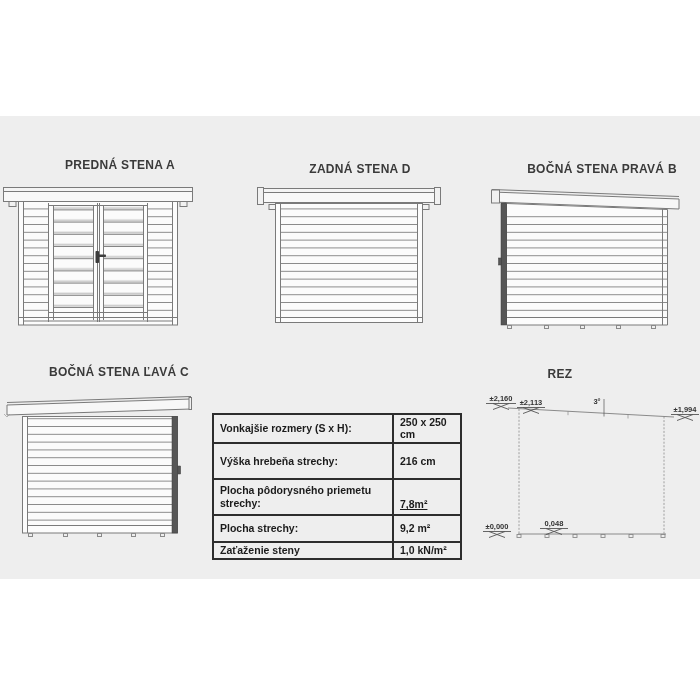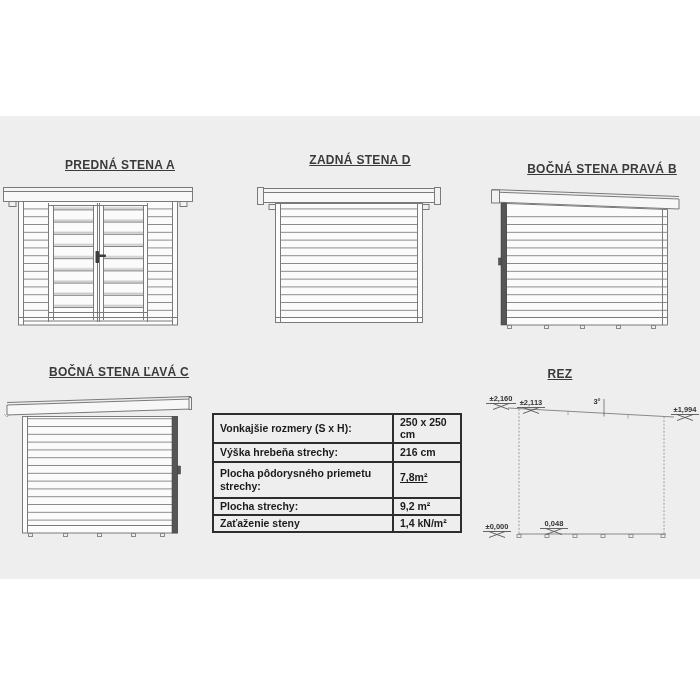--- a/index.html
+++ b/index.html
@@ -1,28 +1,28 @@
 <!DOCTYPE html>
 <html><head>
 <meta charset="utf-8">
 <style>
   html,body{margin:0;padding:0;}
   body{font-family:"Liberation Sans",sans-serif;}
   .sheet{position:relative;width:700px;height:700px;background:#ffffff;overflow:hidden;}
   .band{position:absolute;left:0;top:116px;width:700px;height:463px;background:#eeeeee;}
   .vtitle{position:absolute;transform:translateX(-50%);font-size:12px;font-weight:bold;
-          color:#3a3a3a;letter-spacing:.3px;white-space:nowrap;text-decoration:underline;}
+          color:#3a3a3a;letter-spacing:.3px;white-space:nowrap;}
   svg{position:absolute;overflow:visible;}
   .spec{position:absolute;left:212px;top:413px;width:250px;border-collapse:collapse;
         table-layout:fixed;}
   .spec td{border:2px solid #2d2d2d;font-size:10.5px;font-weight:bold;color:#1b1b1b;
            padding:1px 5px 1px 6px;vertical-align:middle;line-height:1.18;}
   .spec td.lab{width:167px;margin-top:32px;}
-  .spec td.vb{vertical-align:bottom;padding-bottom:13px;text-decoration:underline;}
-  .r1{height:20px}.r2{height:19px}.r3{height:17px}.r4{height:36px}.r5{height:17px}.r6{height:17px}
+  .spec td.vb{vertical-align:bottom;padding-bottom:3px;text-decoration:underline;}
+  .r1{height:20px}.r2{height:36px}.r3{height:17px}.r4{height:36px}.r5{height:27px}.r6{height:17px}
 </style>
 </head>
 <body>
 
 <div class="sheet">
   <div class="band"></div>
 
   <svg width="0" height="0" aria-hidden="true">
     <defs>
       <pattern id="pSlat" width="400" height="7.8" patternUnits="userSpaceOnUse">
@@ -31,21 +31,21 @@
       </pattern>
       <pattern id="pDoor" width="400" height="12.2" patternUnits="userSpaceOnUse">
         <rect width="400" height="12.2" fill="#fbfbfb"></rect>
         <line x1="0" y1="9.6" x2="400" y2="9.6" stroke="#a8a8a8" stroke-width="0.8"></line>
         <line x1="0" y1="11.6" x2="400" y2="11.6" stroke="#828282" stroke-width="1"></line>
       </pattern>
     </defs>
   </svg>
 
   <div class="vtitle" style="left:120px;top:158px">PREDNÁ STENA A</div>
-  <div class="vtitle" style="left:360px;top:153px">ZADNÁ STENA D</div>
+  <div class="vtitle" style="left:360px;top:162px">ZADNÁ STENA D</div>
   <div class="vtitle" style="left:602px;top:162px">BOČNÁ STENA PRAVÁ B</div>
   <div class="vtitle" style="left:119px;top:365px">BOČNÁ STENA ĽAVÁ C</div>
   <div class="vtitle" style="left:560px;top:367px">REZ</div>
 
   <svg style="left:3px;top:186px" width="190" height="146" viewBox="0 0 190 146">
     <g stroke="#7a7a7a" stroke-width="1" fill="none">
       <rect x="0.5" y="1.5" width="189" height="4" fill="#f4f4f4"></rect>
       <rect x="0.5" y="5.5" width="189" height="10" fill="#f8f8f8"></rect>
       <rect x="6" y="15.5" width="7" height="5" fill="#f1f1f1"></rect>
       <rect x="177" y="15.5" width="7" height="5" fill="#f1f1f1"></rect>
@@ -194,17 +194,17 @@
     <tr class="r4">
       <td class="lab">Plocha pôdorysného priemetu strechy:</td>
       <td class="vb">7,8m²</td>
     </tr>
     <tr class="r5">
       <td class="lab">Plocha strechy:</td>
       <td>9,2 m²</td>
     </tr>
     <tr class="r6">
       <td class="lab">Zaťaženie steny</td>
-      <td>1,4 kN/m²</td>
+      <td>1,0 kN/m²</td>
     </tr>
   </tbody>
     </table>
 </div>
 
 </body></html>

